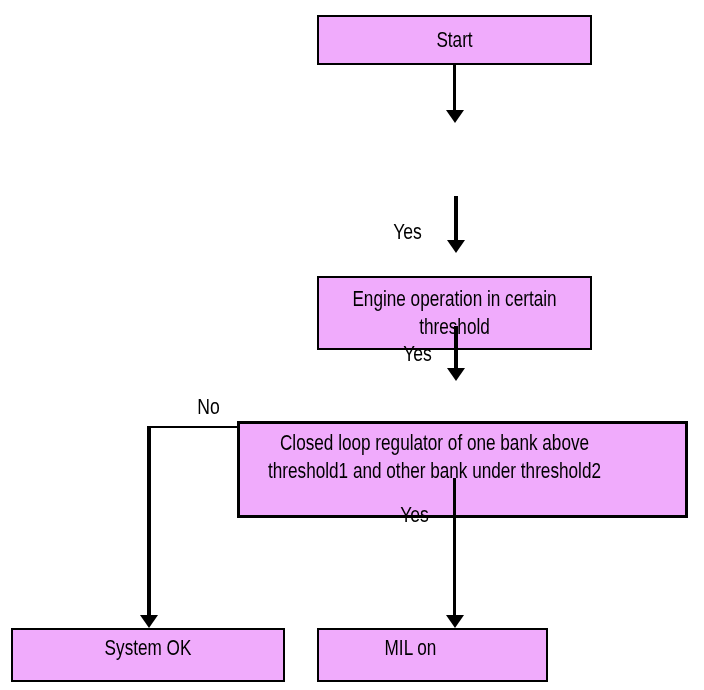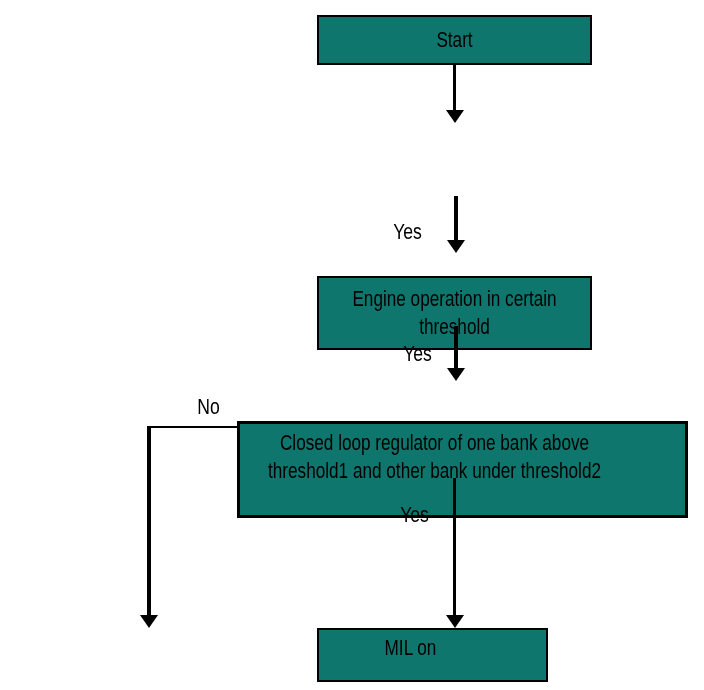--- a/index.html
+++ b/index.html
@@ -12,21 +12,21 @@
     width: 704px;
     height: 690px;
     background: #ffffff;
     font-family: "Liberation Sans", sans-serif;
     color: #000000;
     overflow: hidden;
   }
   .node {
     position: absolute;
     border: 2px solid #000000;
-    background: #0f766e;
+    background: #f0abfc;
     box-sizing: border-box;
     display: flex;
     justify-content: center;
   }
   .node .label {
     width: 100%;
     flex-shrink: 0;
     font-size: 22px;
     line-height: 28px;
     text-align: center;
@@ -97,20 +97,23 @@
   <div class="node v-center" id="node-engine">
     <div class="label">Engine operation in certain
 threshold</div>
   </div>
 
   <div class="node v-top" id="node-closed">
     <div class="label">Closed loop regulator of one bank above
 threshold1 and other bank under threshold2</div>
   </div>
 
+  <div class="node v-top" id="node-system-ok">
+    <div class="label">System OK</div>
+  </div>
 
   <div class="node v-top" id="node-mil">
     <div class="label">MIL on</div>
   </div>
 
   <div class="vline" id="line-a1"></div>
   <div class="head-down" id="head-a1"></div>
 
   <div class="vline" id="line-a2"></div>
   <div class="head-down" id="head-a2"></div>

